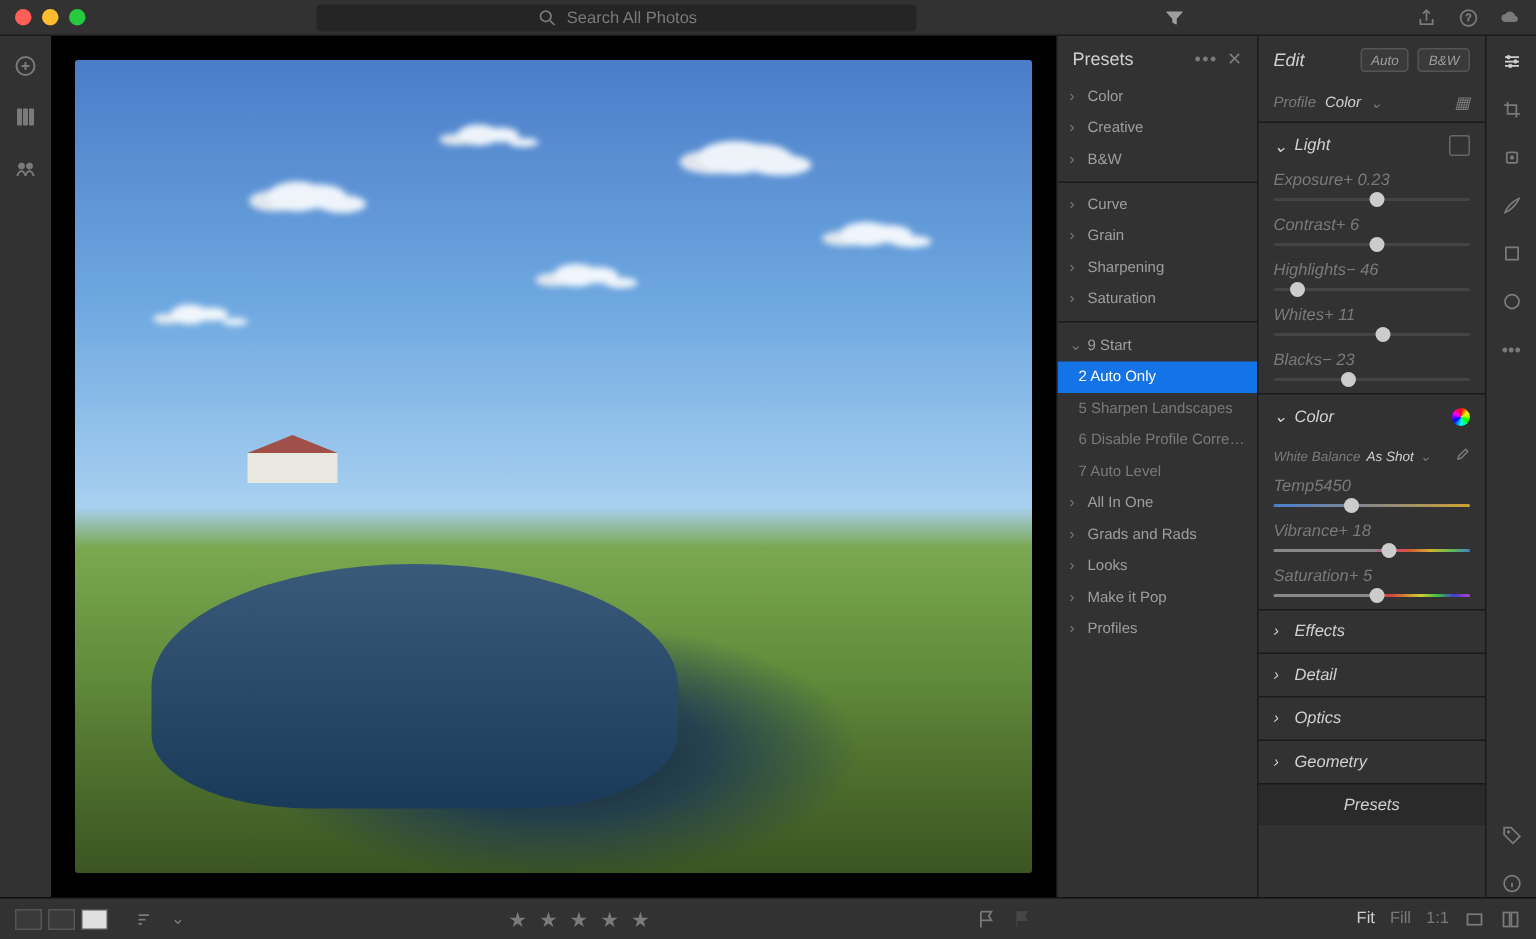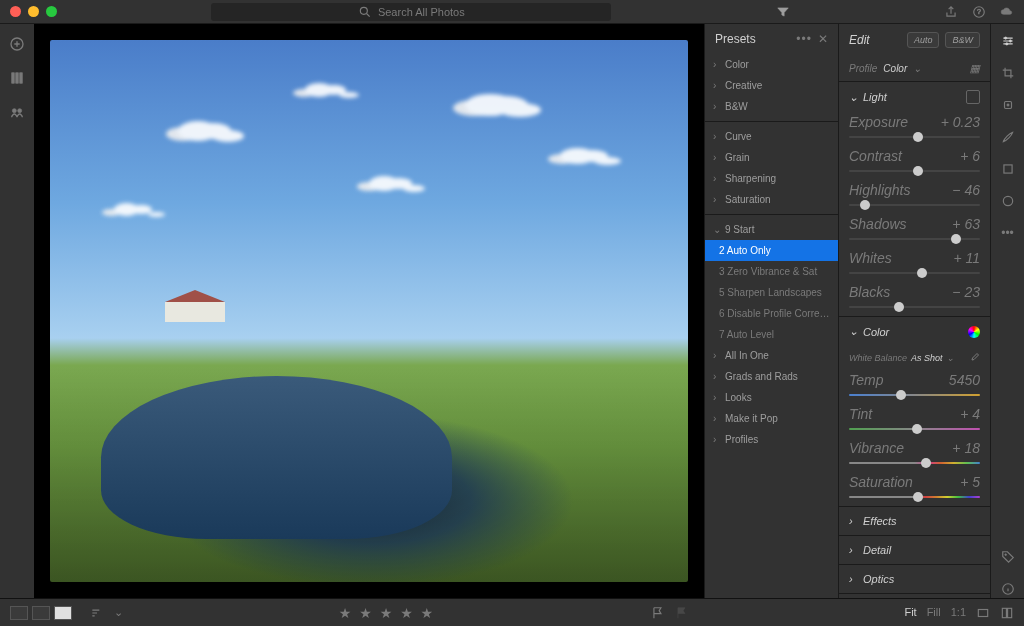--- a/index.html
+++ b/index.html
@@ -78,21 +78,21 @@
   .edit-head .title{flex:1;color:var(--text-light);font-size:12px;}
   .pill{font-size:9px;padding:2px 6px;background:#3a3a3a;border-radius:3px;color:var(--text-mid);border:1px solid #555;}
   .profile-row{display:flex;align-items:center;padding:6px 10px;font-size:10px;color:var(--text-dim);gap:6px;}
   .profile-row .val{color:var(--text-light);}
   .section{border-top:1px solid #1a1a1a;}
   .section-head{display:flex;align-items:center;padding:8px 10px;font-size:11px;color:var(--text-light);gap:6px;}
   .section-head .chev{width:8px}
   .section-head .spacer{flex:1}
   .section-head .sq{width:14px;height:14px;border:1px solid #666;border-radius:2px;}
   .slider-row{padding:2px 10px 4px;}
-  .slider-labels{display:flex;justify-content:space-between;font-size:14px;color:var(--text-dim);margin-bottom:2px;}
+  .slider-labels{display:flex;justify-content:flex-start;font-size:11px;color:var(--text-dim);margin-bottom:2px;}
   .slider{position:relative;height:10px;}
   .slider .track{position:absolute;left:0;right:0;top:4px;height:2px;background:var(--slider-track);border-radius:1px;}
   .slider.temp .track{background:linear-gradient(90deg,#4a80d0,#888,#d0a030)}
   .slider.tint .track{background:linear-gradient(90deg,#50a050,#888,#c050b0)}
   .slider.vibr .track{background:linear-gradient(90deg,#888,#888 50%,#d04090,#d06030,#d0b030,#60c050,#4080d0)}
   .slider.sat .track{background:linear-gradient(90deg,#888,#888 50%,#d04040,#d08030,#d0d030,#40c040,#4040d0,#b040d0)}
   .slider .thumb{position:absolute;top:0;width:10px;height:10px;background:#ccc;border-radius:50%;transform:translateX(-50%);}
   .wb-row{display:flex;align-items:center;padding:6px 10px;font-size:9px;color:var(--text-dim);gap:4px;}
   .wb-row .spacer{flex:1}
   .color-head .wheel{width:12px;height:12px;border-radius:50%;background:conic-gradient(#f00,#ff0,#0f0,#0ff,#00f,#f0f,#f00);}
@@ -214,21 +214,20 @@
             <span>Saturation</span>
           </div>
         </div>
       <div class="pdiv"></div>
       <div class="pgroup">
         <span class="chev">⌄</span>
         <span>9 Start</span>
       </div>
       <div id="pg-items">
           <div class="pitem selected">2 Auto Only</div>
-          <div class="pitem">3 Zero Vibrance &amp; Sat</div>
           <div class="pitem">5 Sharpen Landscapes</div>
           <div class="pitem">6 Disable Profile Correction</div>
           <div class="pitem">7 Auto Level</div>
         </div>
       <div id="pg-bottom">
           <div class="pgroup">
             <span class="chev">›</span>
             <span>All In One</span>
           </div>
           <div class="pgroup">
@@ -294,30 +293,20 @@
             </div>
           </div>
           <div class="slider-row">
             <div class="slider-labels">
               <span>Highlights</span>
               <span>− 46</span>
             </div>
             <div class="slider ">
               <div class="track"></div>
               <div class="thumb" style="left:12%"></div>
-            </div>
-          </div>
-          <div class="slider-row">
-            <div class="slider-labels">
-              <span>Shadows</span>
-              <span>+ 63</span>
-            </div>
-            <div class="slider ">
-              <div class="track"></div>
-              <div class="thumb" style="left:82%"></div>
             </div>
           </div>
           <div class="slider-row">
             <div class="slider-labels">
               <span>Whites</span>
               <span>+ 11</span>
             </div>
             <div class="slider ">
               <div class="track"></div>
               <div class="thumb" style="left:56%"></div>
@@ -354,30 +343,20 @@
       </div>
       <div id="color-sliders">
           <div class="slider-row">
             <div class="slider-labels">
               <span>Temp</span>
               <span>5450</span>
             </div>
             <div class="slider temp">
               <div class="track"></div>
               <div class="thumb" style="left:40%"></div>
-            </div>
-          </div>
-          <div class="slider-row">
-            <div class="slider-labels">
-              <span>Tint</span>
-              <span>+ 4</span>
-            </div>
-            <div class="slider tint">
-              <div class="track"></div>
-              <div class="thumb" style="left:52%"></div>
             </div>
           </div>
           <div class="slider-row">
             <div class="slider-labels">
               <span>Vibrance</span>
               <span>+ 18</span>
             </div>
             <div class="slider vibr">
               <div class="track"></div>
               <div class="thumb" style="left:59%"></div>

